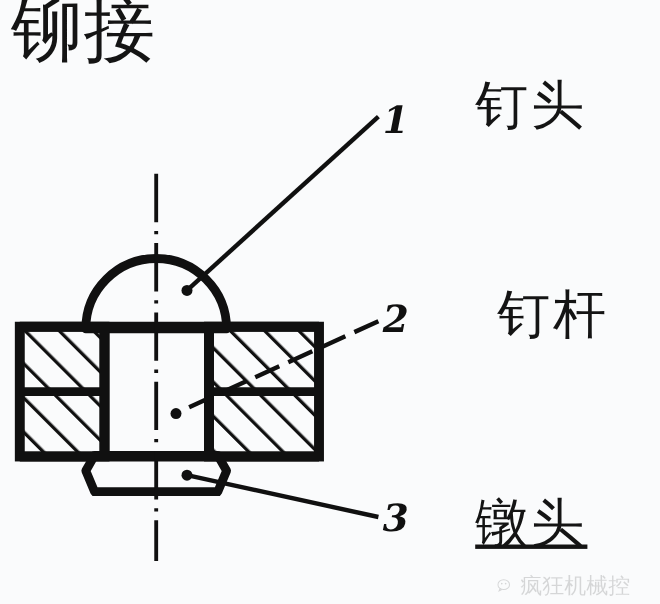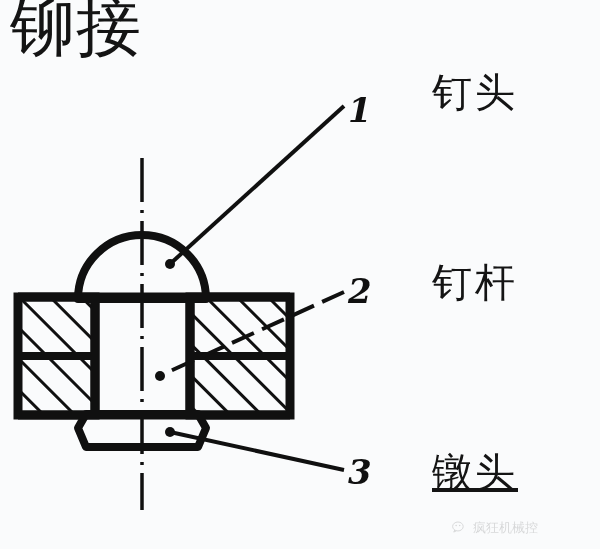--- a/index.html
+++ b/index.html
@@ -26,29 +26,29 @@
     top: 0;
     font-size: 65px;
     font-family: Liberation Mono, monospace;
     color: #141414;
     letter-spacing: 1px;
     line-height: 1;
     white-space: nowrap;
   }
   .label-text {
     position: absolute;
-    font-size: 40px;
+    font-size: 48px;
     font-family: "DejaVu Serif", serif;
     color: #141414;
     letter-spacing: 3px;
     line-height: 1;
     white-space: nowrap;
   }
   #label-head   { left: 432px; top: 72px; }
-  #label-shank  { left: 432px; top: 262px; }
+  #label-shank  { left: 452px; top: 262px; }
   #label-upset  { left: 432px; top: 452px; text-decoration: underline; }
 
   .num-text {
     position: absolute;
     font-size: 34px;
     font-family: "DejaVu Serif", serif;
     font-weight: bold;
     font-style: italic;
     color: #101010;
     line-height: 1;
@@ -60,21 +60,21 @@
   #watermark {
     position: absolute;
     left: 452px;
     top: 519px;
     display: flex;
     align-items: center;
     gap: 5px;
     opacity: 0.14;
   }
   #watermark .wm-text {
-    font-size: 13px;
+    font-size: 20px;
     font-family: Liberation Sans, sans-serif;
     color: #000;
     letter-spacing: 0px;
     white-space: nowrap;
   }
   #watermark .wm-icon {
     width: 16px;
     height: 14px;
     display: block;
   }

